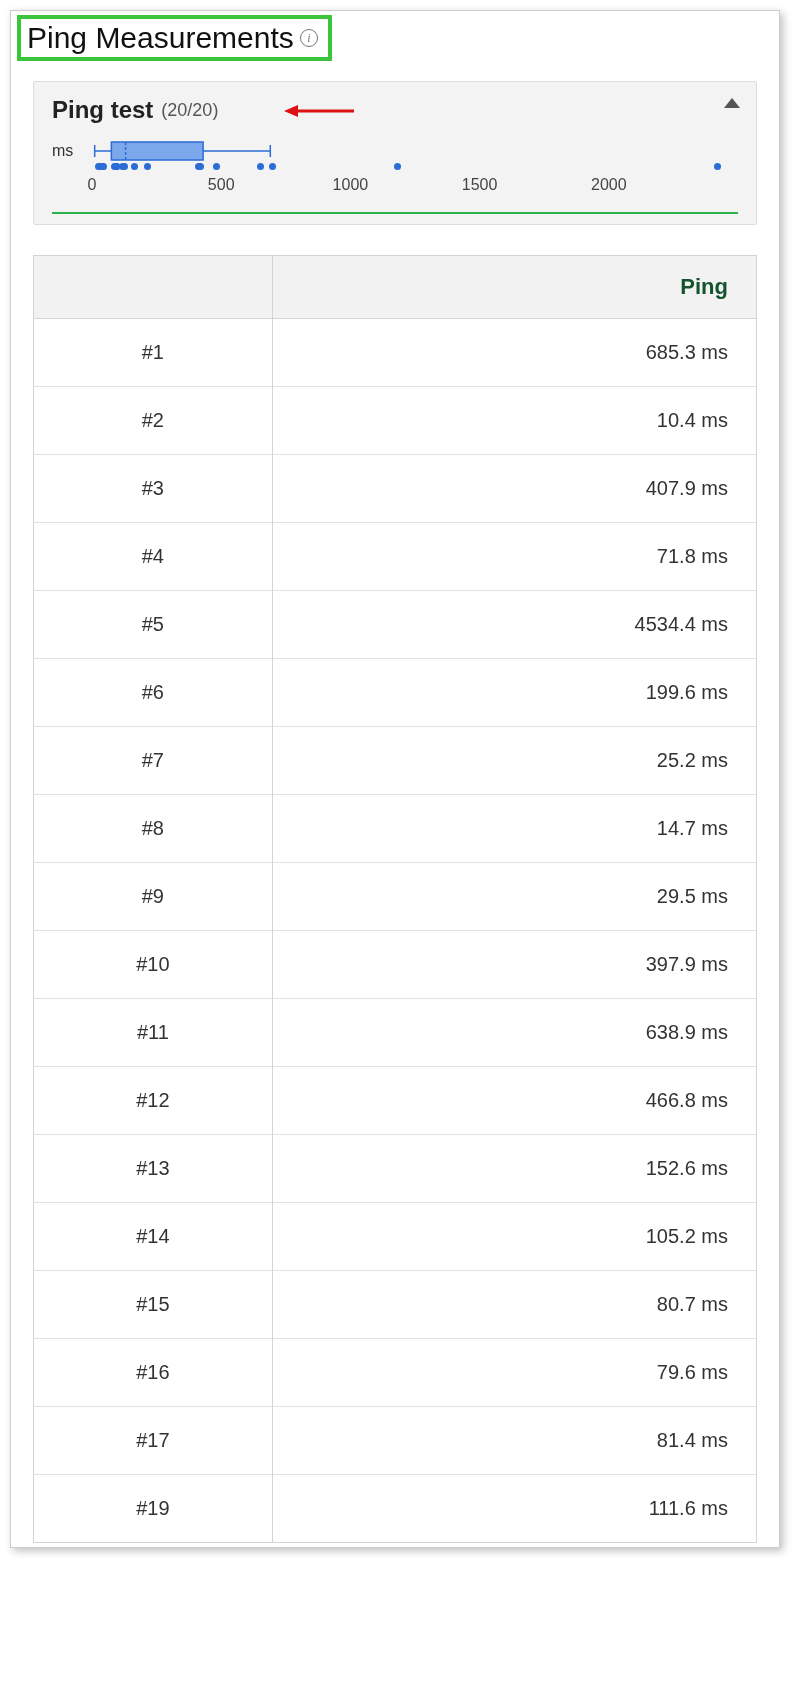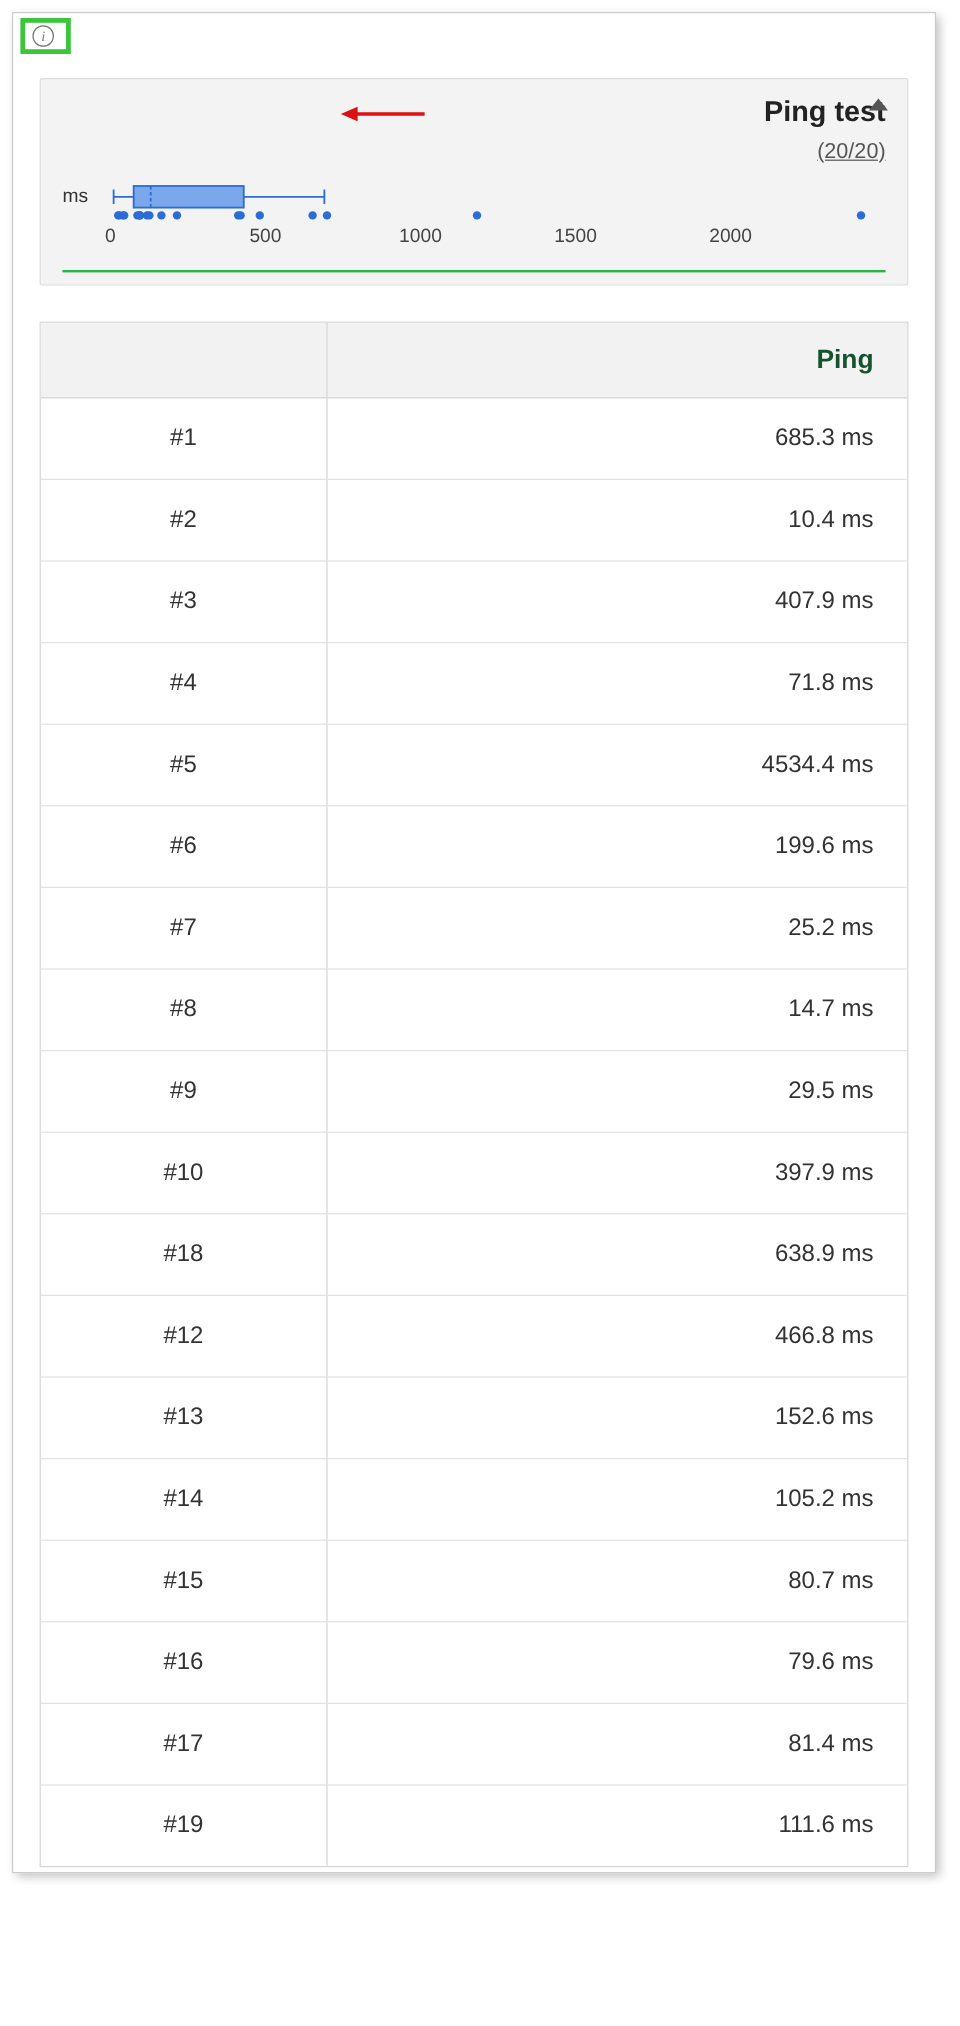--- a/index.html
+++ b/index.html
@@ -51,33 +51,31 @@
   .subpanel {
     margin: 18px 22px 0 22px;
     background: #f3f3f3;
     border: 1px solid #ddd;
     border-radius: 2px;
     position: relative;
     padding: 14px 18px 10px 18px;
   }
   .subheader {
     display: flex;
-    align-items: flex-end;
+    align-items: center;
     gap: 8px;
-    flex-direction: column;
   }
   .subtitle {
     font-size: 24px;
     font-weight: 600;
     color: #222;
   }
   .subcount {
     font-size: 18px;
     color: #555;
-    text-decoration: underline;
   }
   .collapse {
     position: absolute;
     right: 16px;
     top: 16px;
     width: 0; height: 0;
     border-left: 8px solid transparent;
     border-right: 8px solid transparent;
     border-bottom: 10px solid #555;
     cursor: pointer;
@@ -175,20 +173,21 @@
     text-align: right;
   }
 </style>
 </head>
 <body>
 
 <div class="panel">
 
   <div class="title-row">
     <div class="title-box">
+      <span class="title-text">Ping Measurements</span>
       <span class="info-circle">i</span>
     </div>
   </div>
 
   <div class="subpanel">
     <div class="subheader">
       <span class="subtitle">Ping test</span>
       <span class="subcount">(20/20)</span>
     </div>
     <div class="collapse"></div>
@@ -285,21 +284,21 @@
           </tr>
           <tr>
             <td>#9</td>
             <td>29.5 ms</td>
           </tr>
           <tr>
             <td>#10</td>
             <td>397.9 ms</td>
           </tr>
           <tr>
-            <td>#18</td>
+            <td>#11</td>
             <td>638.9 ms</td>
           </tr>
           <tr>
             <td>#12</td>
             <td>466.8 ms</td>
           </tr>
           <tr>
             <td>#13</td>
             <td>152.6 ms</td>
           </tr>

